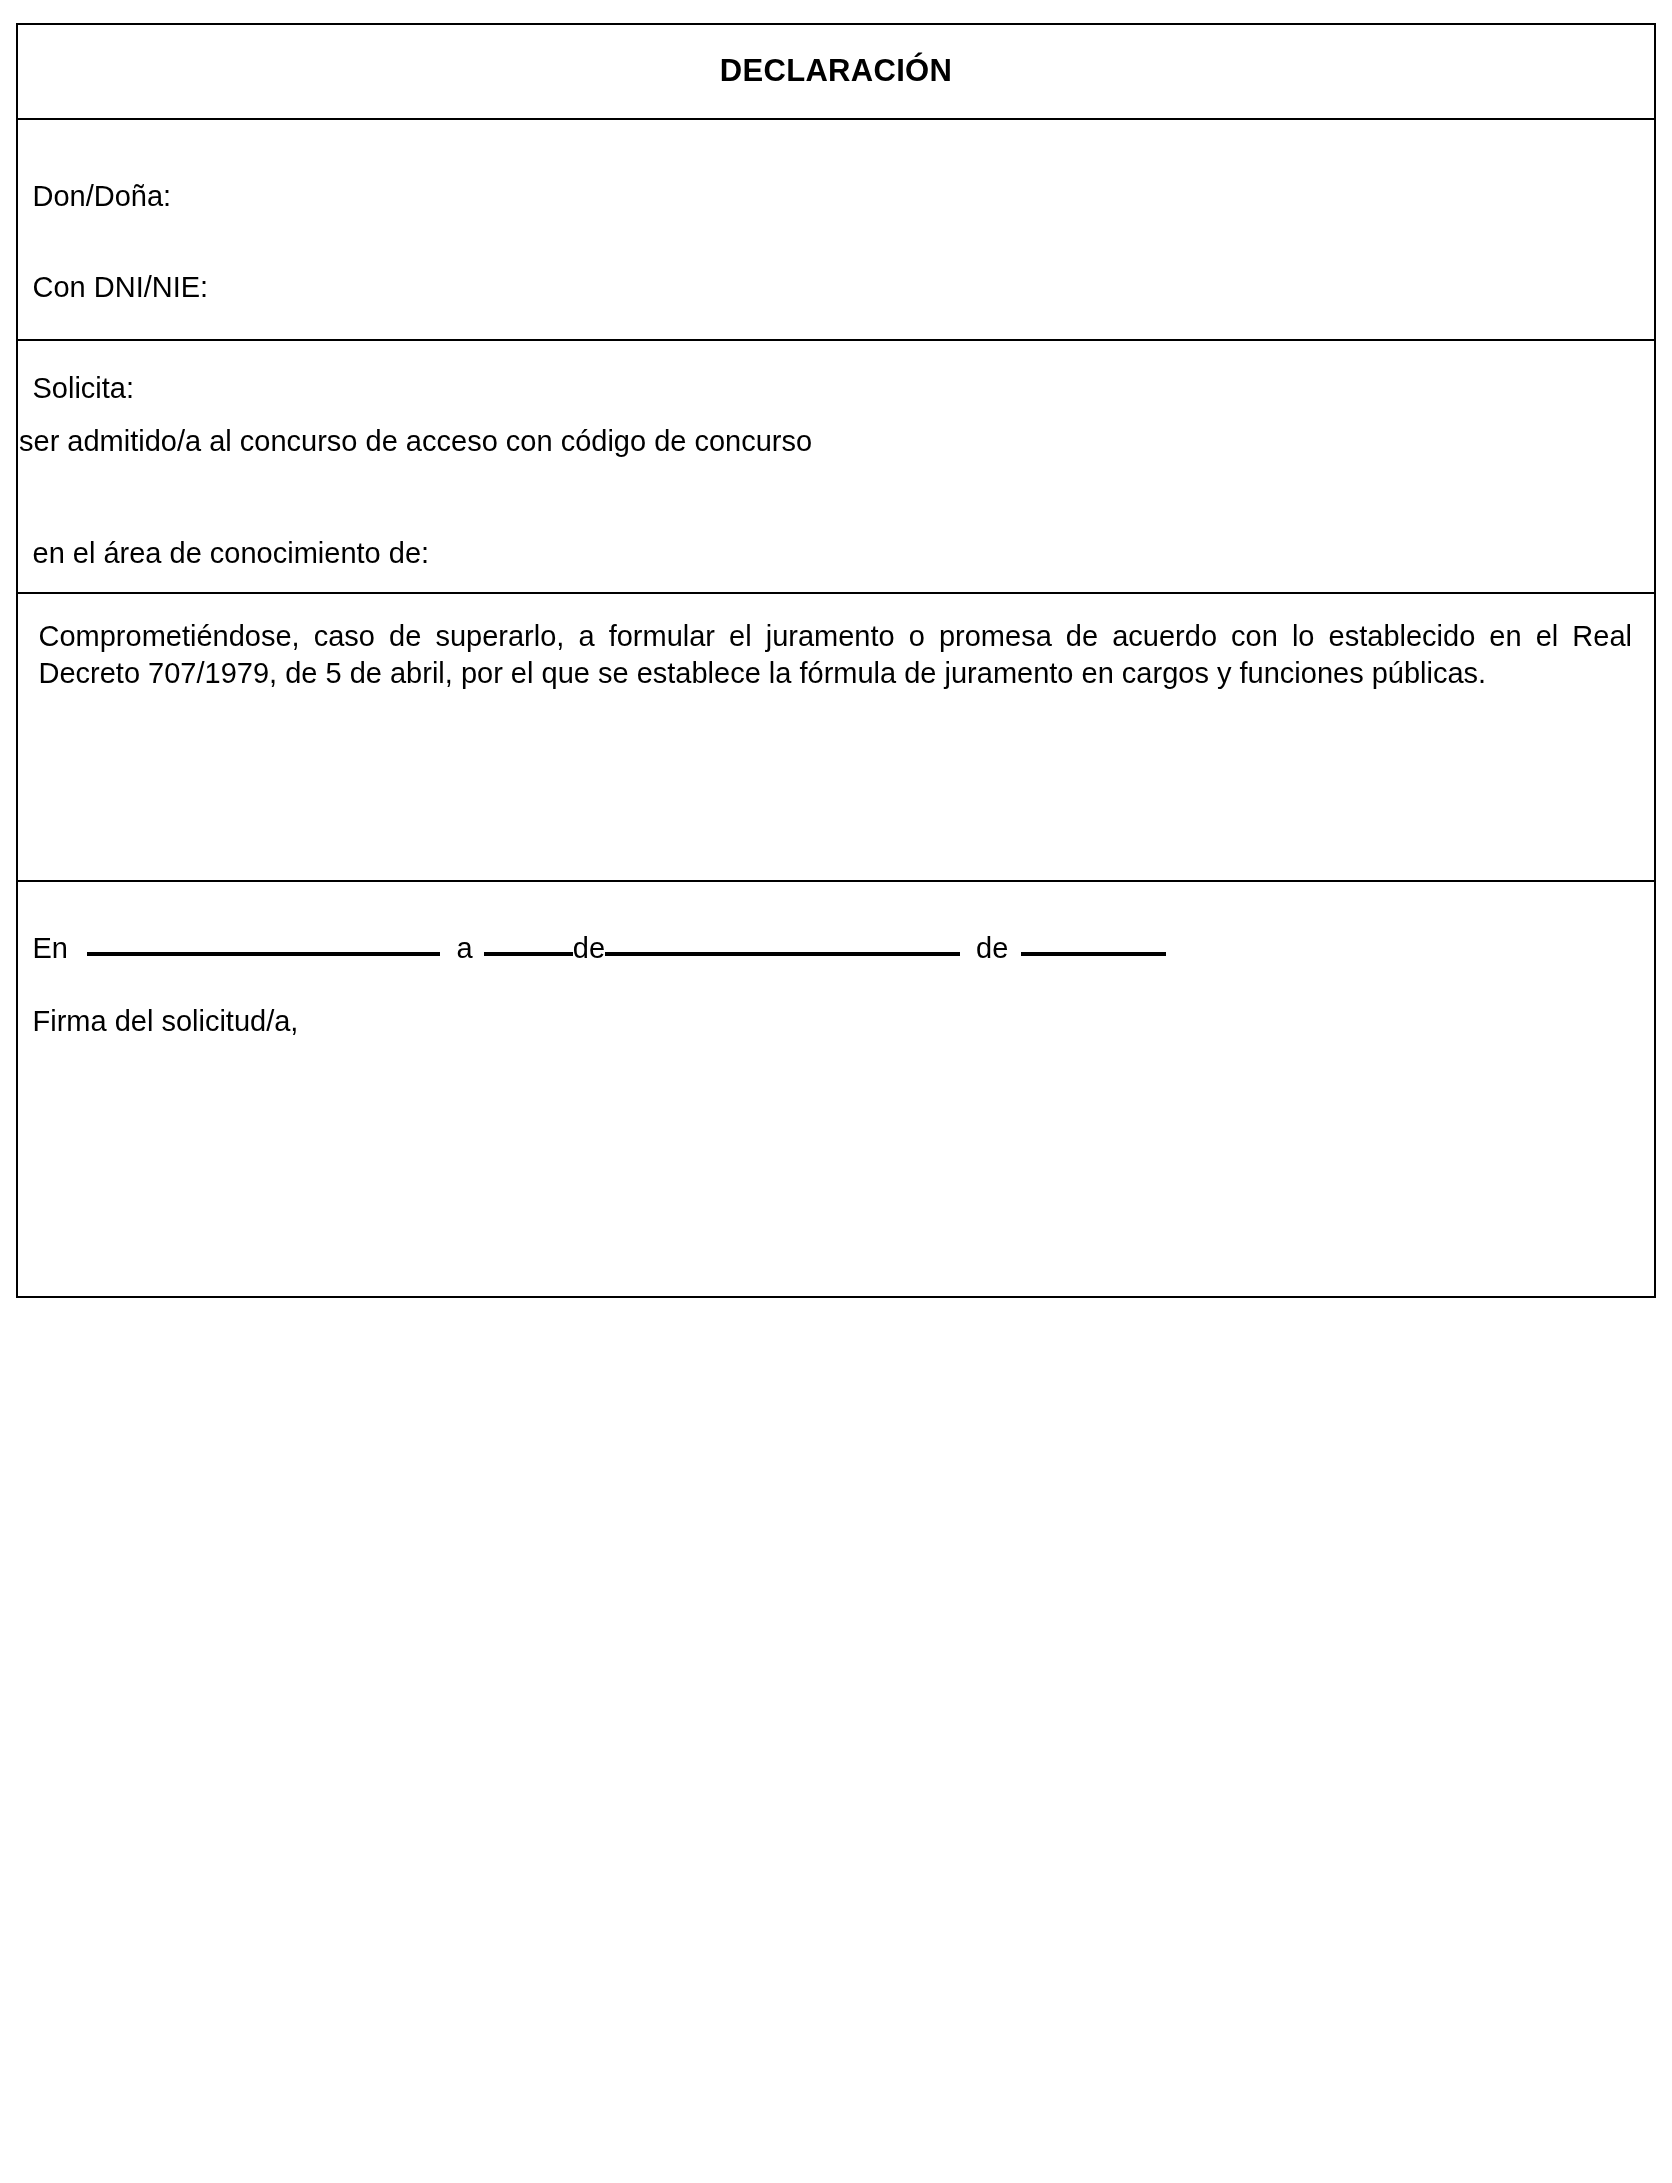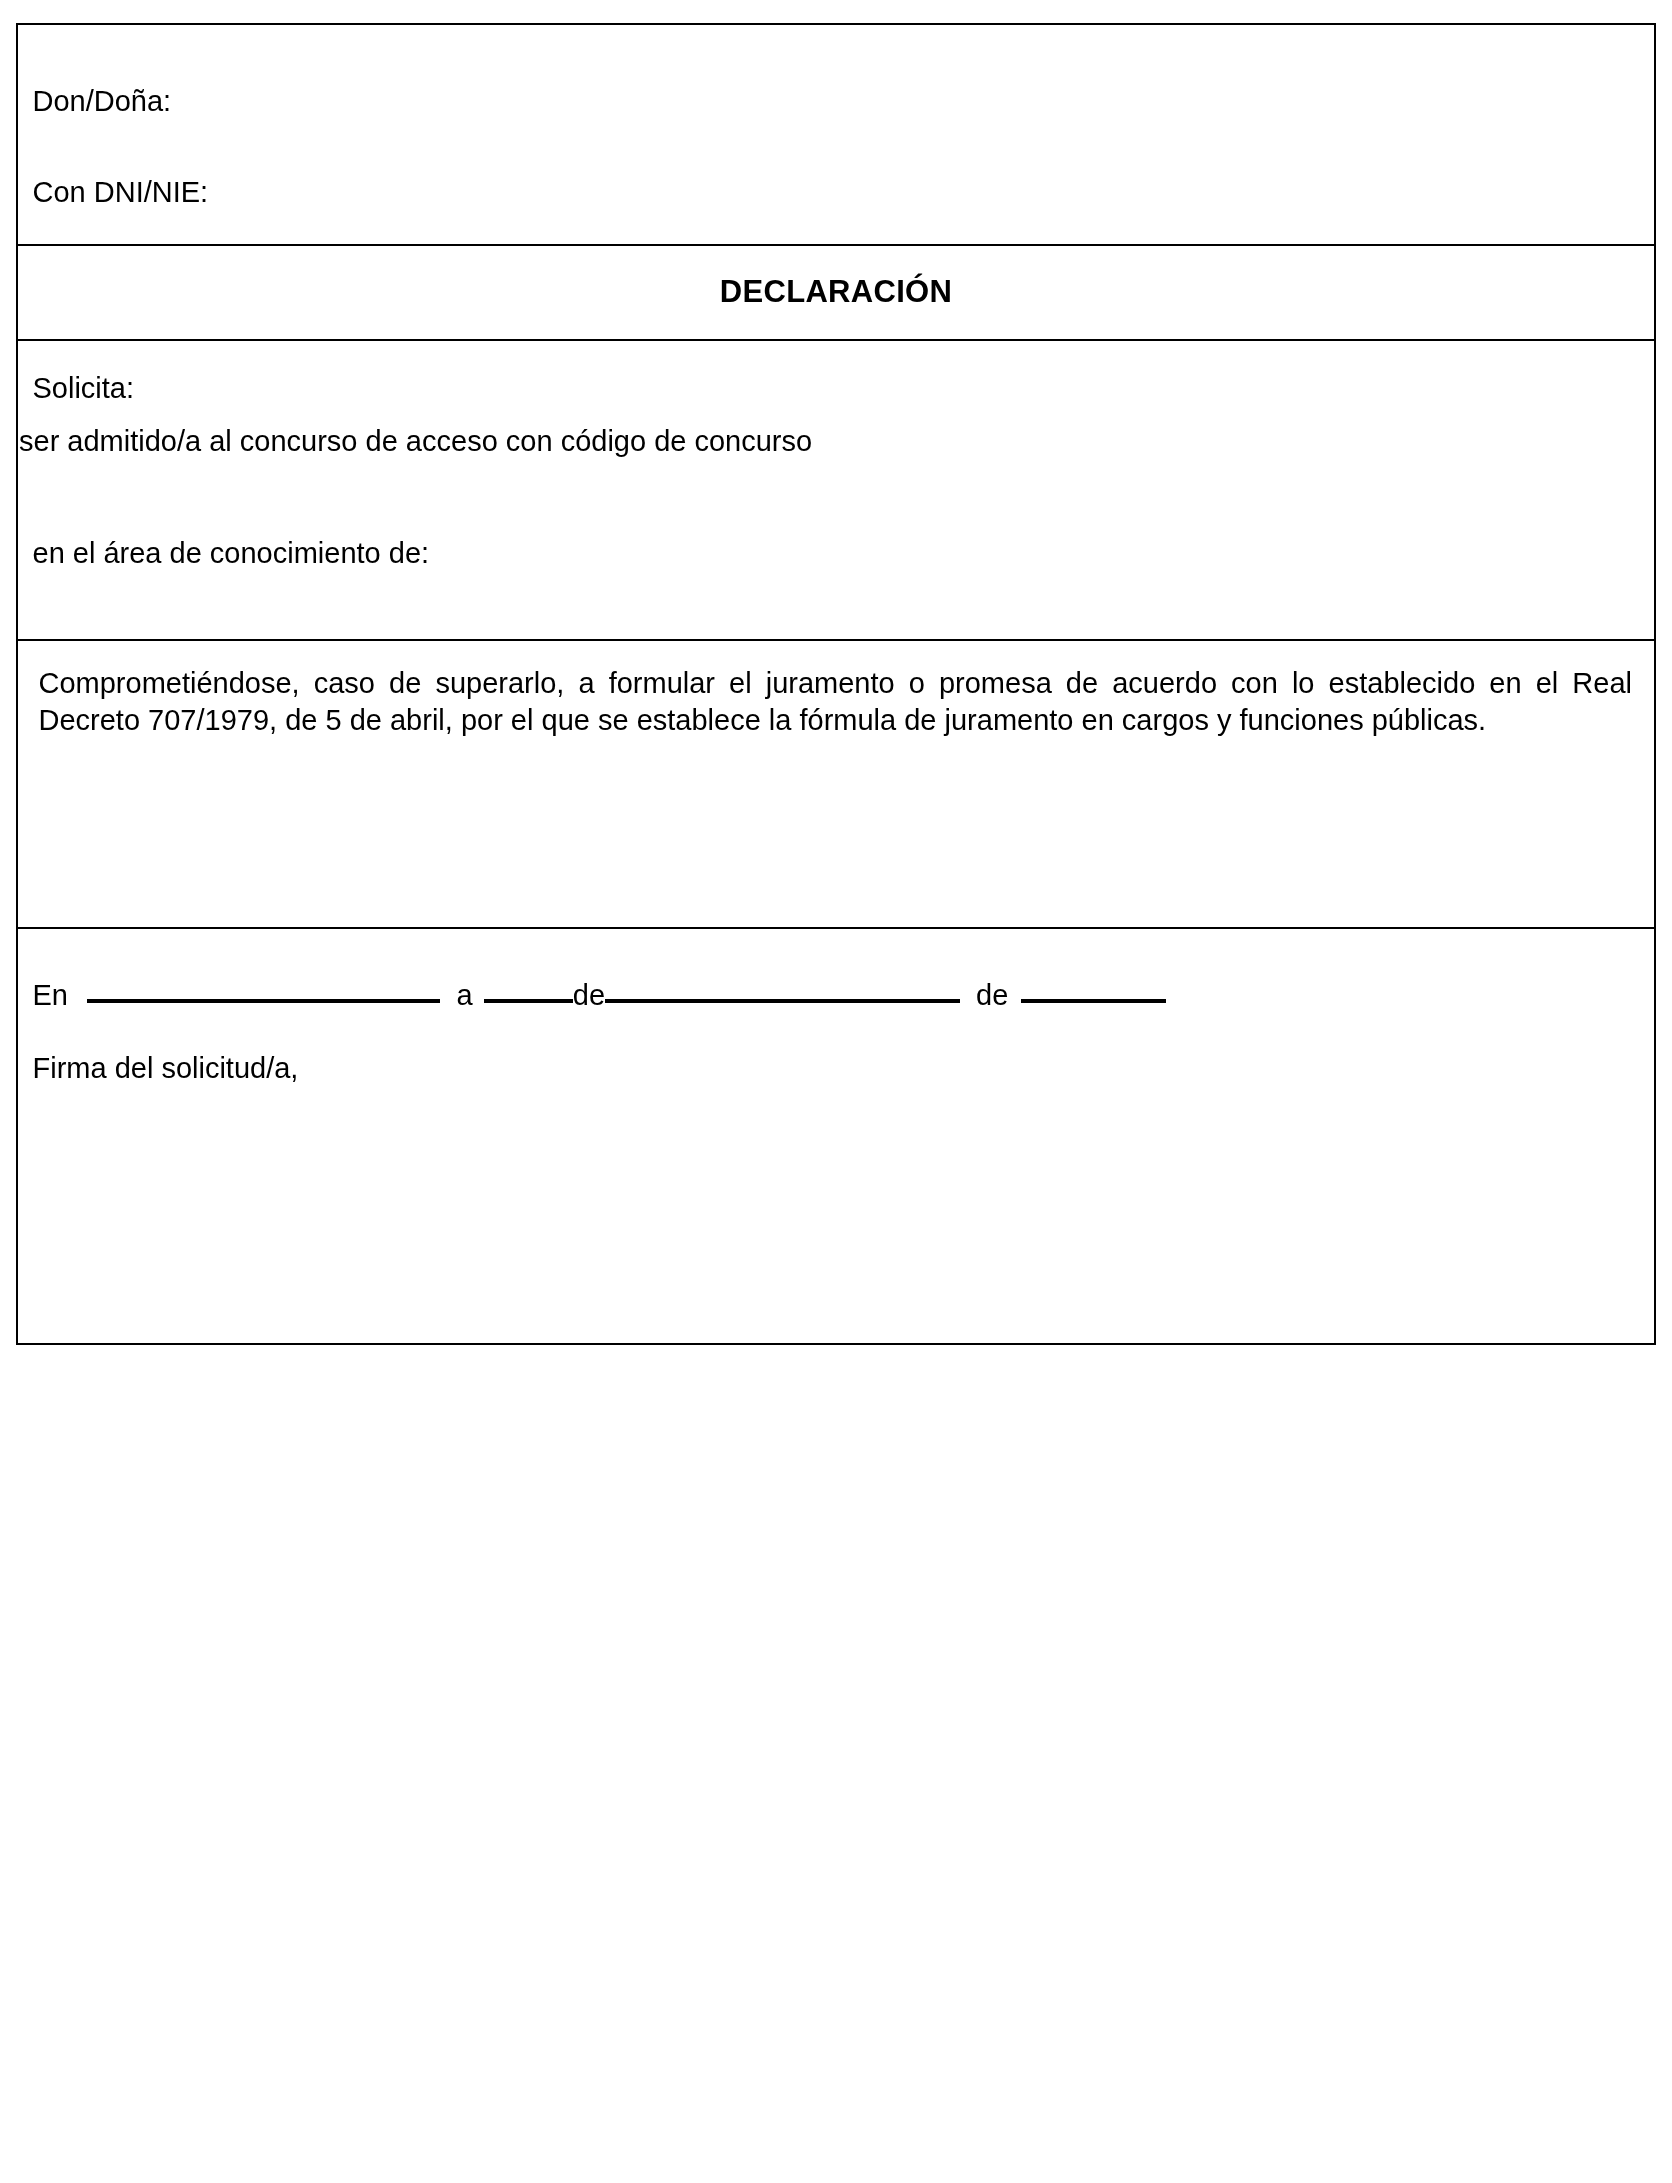--- a/index.html
+++ b/index.html
@@ -72,21 +72,21 @@
   }
   .identity-line-2 {
     position: absolute;
     left: 14.5px;
     top: 151px;
     font-size: 29px;
   }
 
   
   .row-solicita {
-    height: 300px;
+    height: 253px;
     padding: 0 14.5px;
     box-sizing: border-box;
     position: relative;
   }
   .solicita-label {
     position: absolute;
     left: 14.5px;
     top: 31.5px;
     font-size: 29px;
   }
@@ -180,27 +180,27 @@
     white-space: nowrap;
   }
 </style>
 </head>
 <body>
 
 <div class="page">
 
   <div class="decl-table">
 
+    <div class="decl-row row-header">
+      <div class="header-title">DECLARACIÓN</div>
+    </div>
+
     <div class="decl-row row-identity">
       <div class="identity-line-1">Don/Doña:</div>
       <div class="identity-line-2">Con DNI/NIE:</div>
-    </div>
-
-    <div class="decl-row row-header">
-      <div class="header-title">DECLARACIÓN</div>
     </div>
 
     <div class="decl-row row-solicita">
       <div class="solicita-label">Solicita:</div>
       <div class="solicita-line-2">ser admitido/a al concurso de acceso con código de concurso</div>
       <div class="solicita-line-3">en el área de conocimiento de:</div>
     </div>
 
     <div class="decl-row row-paragraphs">
       <p class="para">Comprometiéndose, caso de superarlo, a formular el juramento o promesa de acuerdo con lo establecido en el Real Decreto 707/1979, de 5 de abril, por el que se establece la fórmula de juramento en cargos y funciones públicas.</p>

